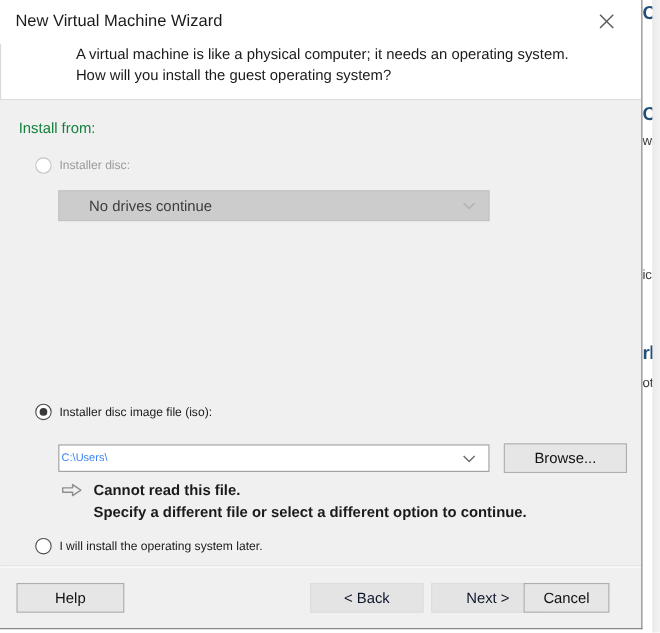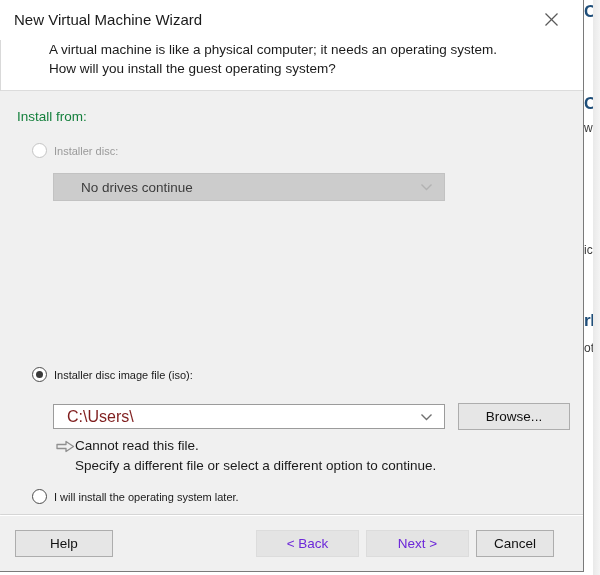--- a/index.html
+++ b/index.html
@@ -95,21 +95,21 @@
   #header-title {
     font-size: 14.5px;
     font-weight: bold;
     color: #111111;
     margin: 0 0 4px 0;
     letter-spacing: -0.1px;
   }
   #header-desc {
     font-size: 13.5px;
     color: #1a1a1a;
-    margin: 0 0 0 18px;
+    margin: 0 0 0 38px;
     line-height: 1.42;
     max-width: 470px;
   }
 
   
   #body {
     flex: 1 1 auto;
     background: #f0f0f0;
     position: relative;
     padding: 14px 16px 0 16px;
@@ -179,44 +179,45 @@
   #combo-iso {
     position: absolute;
     left: 53px; top: 313px;
     width: 392px; height: 25px;
     background: #ffffff;
     border: 1px solid #9b9b9b;
     display: flex;
     align-items: center;
   }
   #combo-iso-value {
-    font-size: 16px;
-    color: #7f1d1d;
-    padding-left: 13px;
+    font-size: 10px;
+    color: #3b82f6;
+    padding-left: 2px;
   }
   #browse-button {
     position: absolute;
     left: 458px; top: 312px;
     width: 112px; height: 27px;
     background: #e6e6e6;
     border: 1px solid #adadad;
     font-size: 13.5px;
     color: #111111;
     display: flex;
     align-items: center;
     justify-content: center;
     cursor: default;
   }
 
   #iso-error {
     position: absolute;
     left: 56px; top: 345px;
     display: flex;
-    gap: 0;
+    gap: 10px;
     align-items: flex-start;
+    font-weight: bold;
   }
   #iso-error-icon { flex: none; margin-top: 3px; }
   #iso-error-text {
     font-size: 13.5px;
     color: #1a1a1a;
     line-height: 1.45;
   }
 
   #opt-later { position: absolute; left: 32px; top: 398px; }
   #later-note {
@@ -249,21 +250,22 @@
     align-items: center;
     justify-content: center;
     cursor: default;
     border: 1px solid #adadad;
     background: #e6e6e6;
     color: #111111;
   }
   .btn.disabled {
     background: #e4e4e4;
     border: 1px solid #dcdcdc;
-    color: #6d28d9;
+    color: #0f172a;
+    margin-left: 26px;
   }
   #help-button   { left: 15px;  width: 98px; }
   #back-button   { left: 256px; width: 103px; }
   #next-button   { left: 366px; width: 103px; }
   #cancel-button { left: 476px; width: 78px; }
 </style>
 </head>
 <body>
 
 <div id="bg-app">

